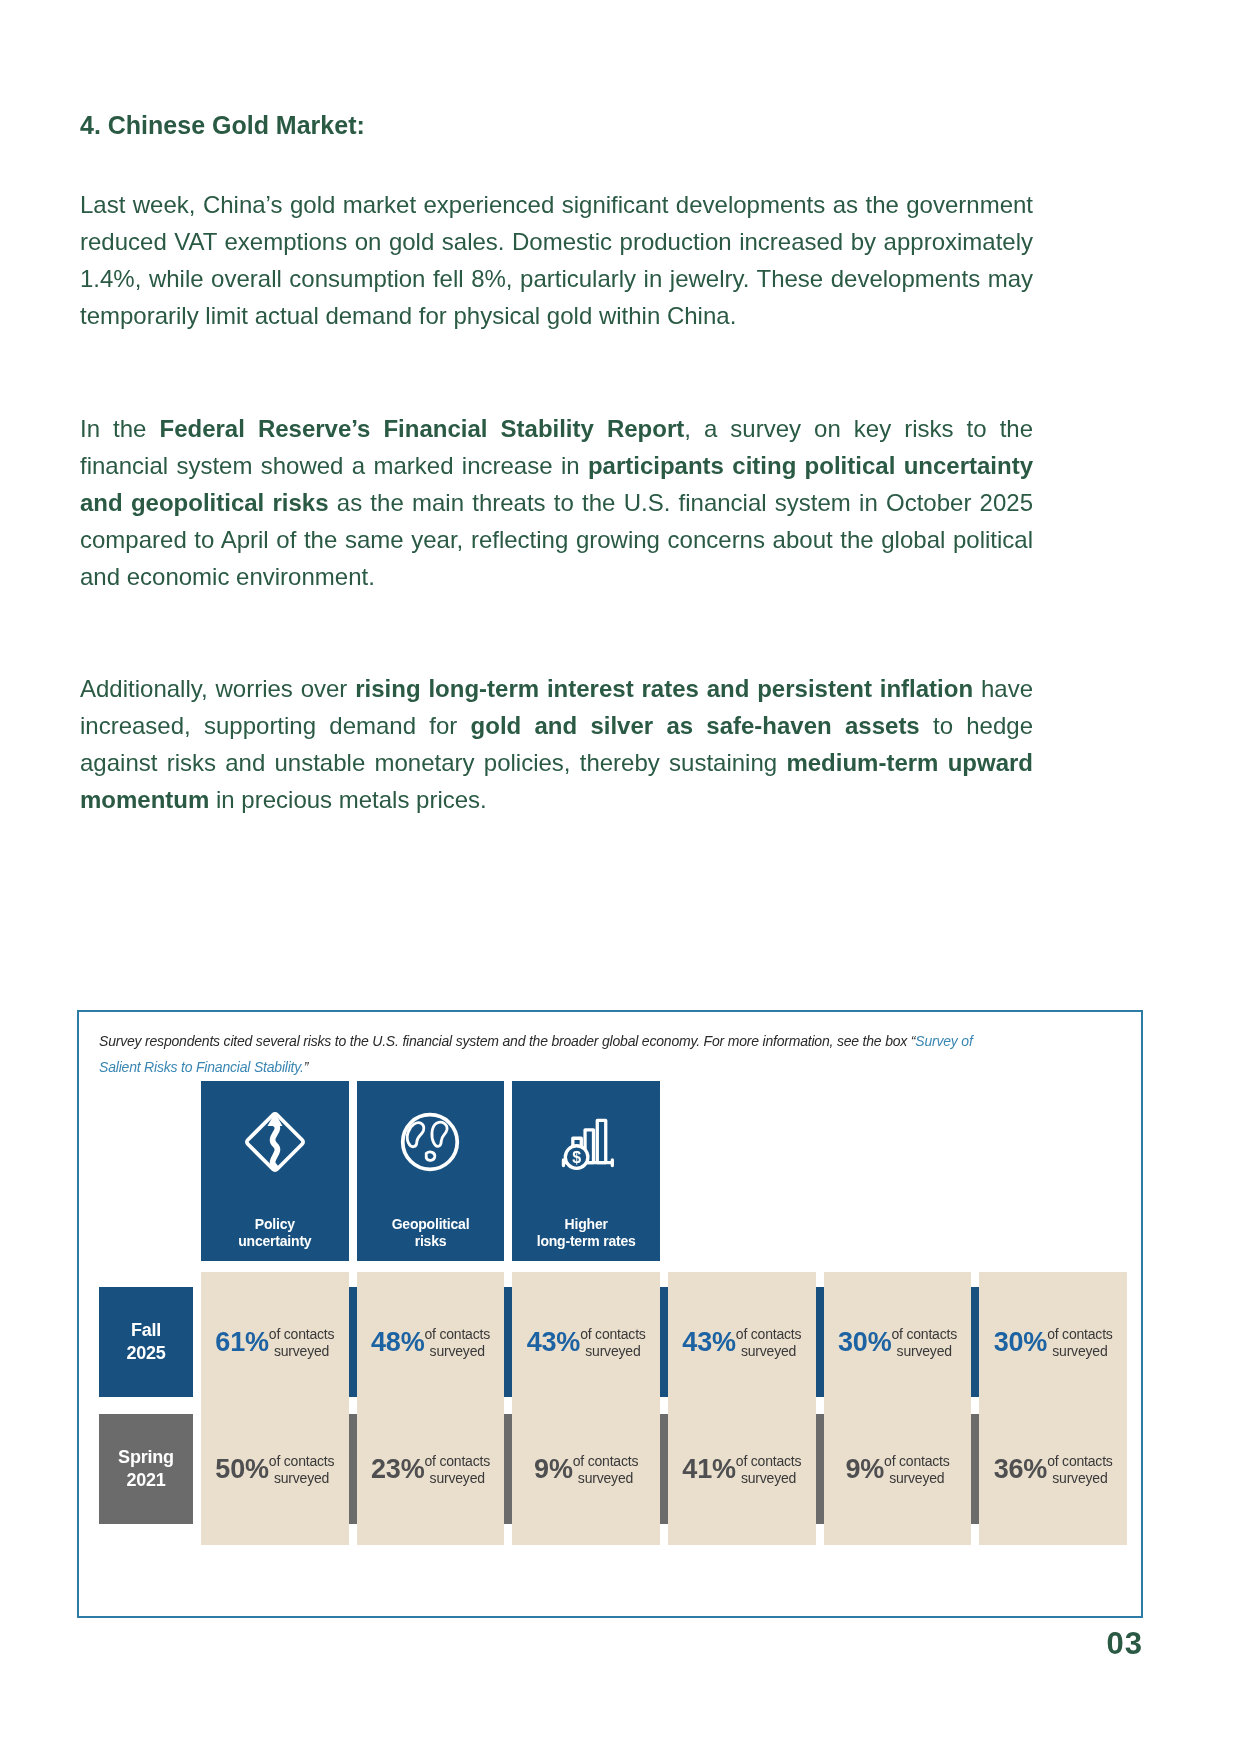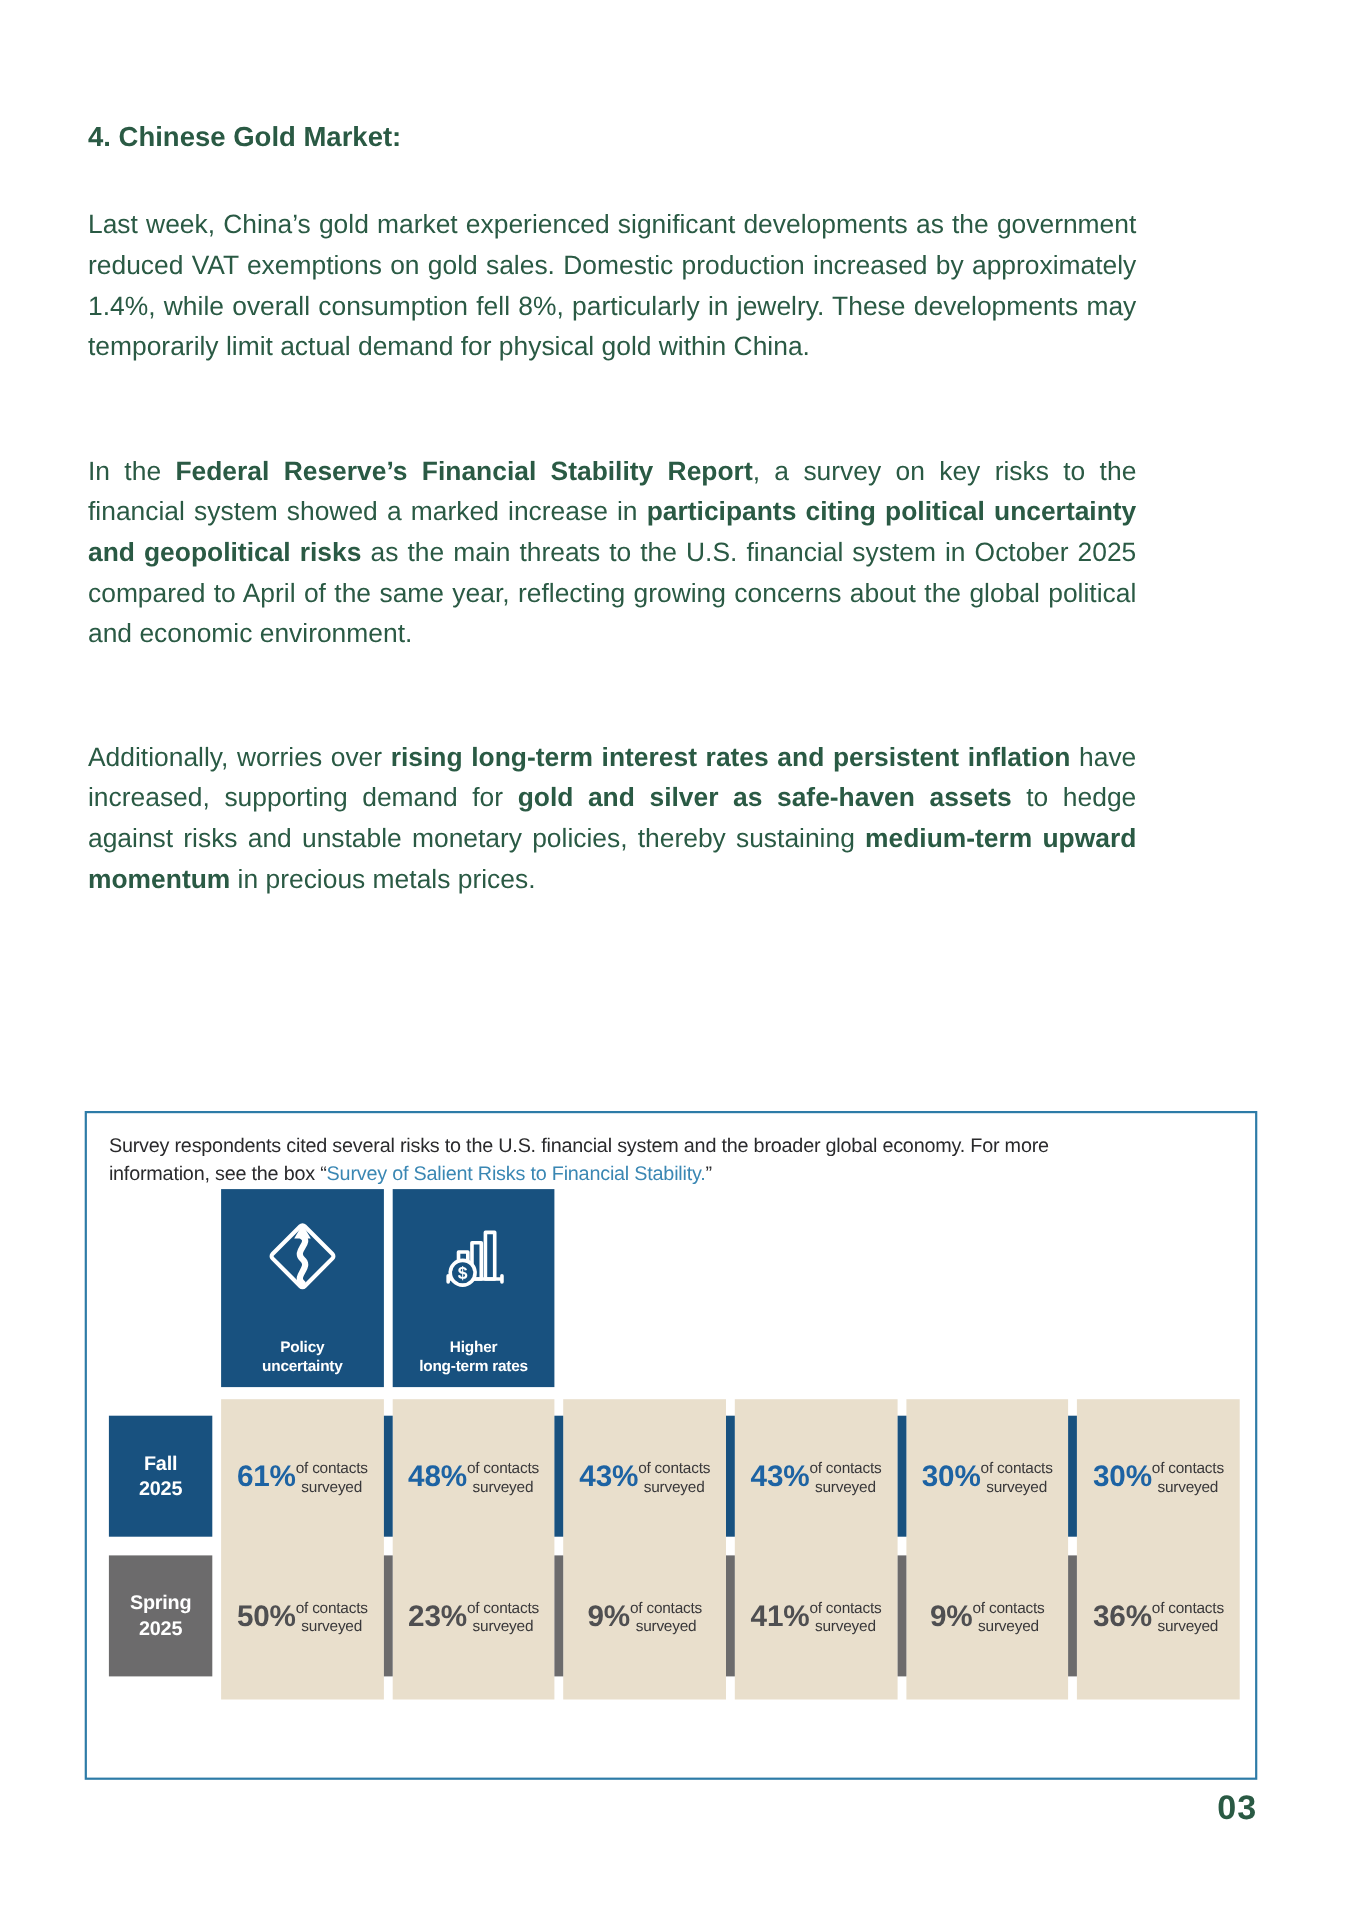--- a/index.html
+++ b/index.html
@@ -31,22 +31,23 @@
     box-sizing:border-box;border:2px solid var(--border_blue);background:#fff;
     letter-spacing:-0.2px;
   }
   #figure-header{
     height:54px;background:var(--header_blue);display:flex;align-items:center;
     padding-left:20px;box-sizing:border-box;
   }
   #figure-title{color:#fff;font-size:21px;font-weight:700;}
   #figure-body{padding:16px 14px 20px 20px;box-sizing:border-box;}
   #fig-note{
-    margin:0 0 1px 0;font-size:18px;line-height:26px;color:var(--note_text);
+    margin:0 0 1px 0;font-size:14px;line-height:26px;color:var(--note_text);
     max-width:900px;
+    font-style:italic;
   }
   .fig-link{color:var(--link_blue);cursor:pointer;}
   .fig-grid{
     display:grid;grid-template-columns:94px repeat(6,1fr);column-gap:8px;
   }
   #icons-row{height:180px;margin-bottom:11px;}
   .icon-tile{
     background:var(--tile_blue);display:flex;flex-direction:column;align-items:center;
     padding-top:14px;box-sizing:border-box;
   }
@@ -105,38 +106,48 @@
         <div class="icon-tile">
   <svg viewBox="0 0 100 100" fill="none" stroke="#fff" stroke-width="4" stroke-linejoin="round" stroke-linecap="round">
     <rect x="28" y="28" width="44" height="44" rx="3" transform="rotate(45 50 50)"></rect>
     <path d="M50 76 C41 69 59 61 50 53 C41 45 59 37 50 31" stroke-width="6"></path>
     <path d="M50 19 L42 33 L58 33 Z" fill="#fff" stroke="none"></path>
   </svg>
 <div class="tile-label">Policy
 uncertainty</div>
         </div>
         <div class="icon-tile">
+  <svg viewBox="0 0 100 100" fill="none" stroke="#fff" stroke-width="4" stroke-linejoin="round" stroke-linecap="round">
+    <circle cx="50" cy="50" r="29"></circle>
+    <path d="M33 31 C39 27 45 31 43 38 C41 43 36 44 36 50 C36 56 30 57 27 51 C24 44 27 35 33 31 Z" stroke-width="3"></path>
+    <path d="M57 30 C63 27 69 31 68 37 C67 42 62 43 62 49 C62 55 57 57 54 51 C51 45 51 34 57 30 Z" stroke-width="3"></path>
+    <path d="M46 62 C50 59 56 61 55 66 C54 70 48 71 46 67 Z" stroke-width="3"></path>
+  </svg>
+<div class="tile-label">Geopolitical
+risks</div>
+        </div>
+        <div class="icon-tile">
   <svg viewBox="0 0 100 100" fill="none" stroke="#fff" stroke-width="3.5" stroke-linejoin="round" stroke-linecap="round">
     <path d="M26 72 H78 M26 69 V75 M78 69 V75"></path>
     <rect x="36" y="46" width="9" height="26"></rect>
     <rect x="49" y="37" width="9" height="35"></rect>
     <rect x="62" y="27" width="9" height="45"></rect>
     <circle cx="40" cy="66" r="12" fill="#18517f"></circle>
     <text x="40" y="72" font-size="17" font-weight="bold" fill="#fff" stroke="none" text-anchor="middle" font-family="Liberation Sans, sans-serif">$</text>
   </svg>
 <div class="tile-label">Higher
 long-term rates</div>
         </div>
       </div>
     <div id="data-grid" class="fig-grid">
         <div class="label-col">
           <div class="row-label fall">Fall
 2025</div>
           <div class="row-label spring">Spring
-2025</div>
+2021</div>
         </div>
         <div class="data-col">
           <div class="cell fall">
             <div class="pct">61%</div>
             <div class="sub">of contacts
 surveyed</div>
           </div>
           <div class="cell spring">
             <div class="pct">50%</div>
             <div class="sub">of contacts

